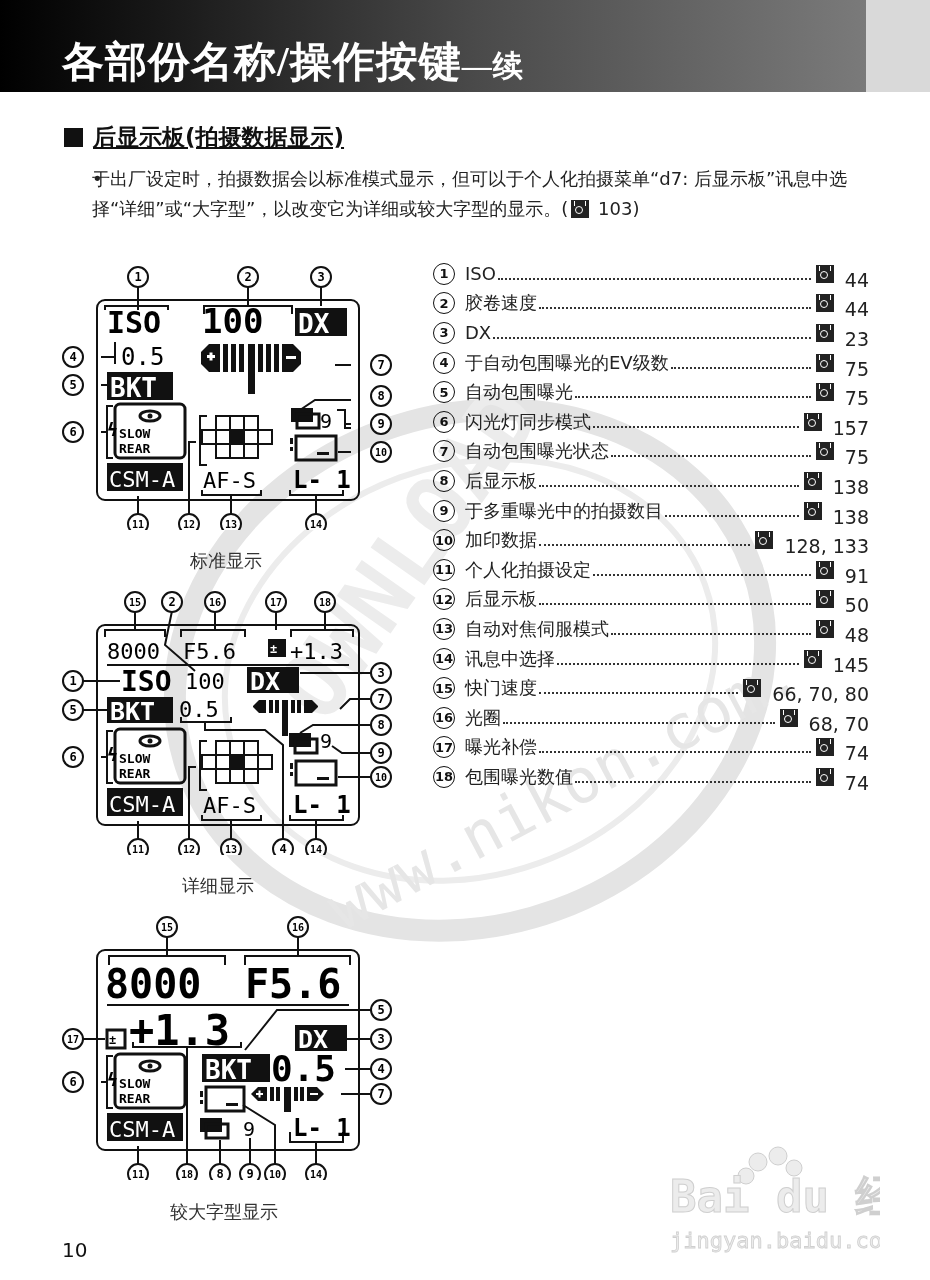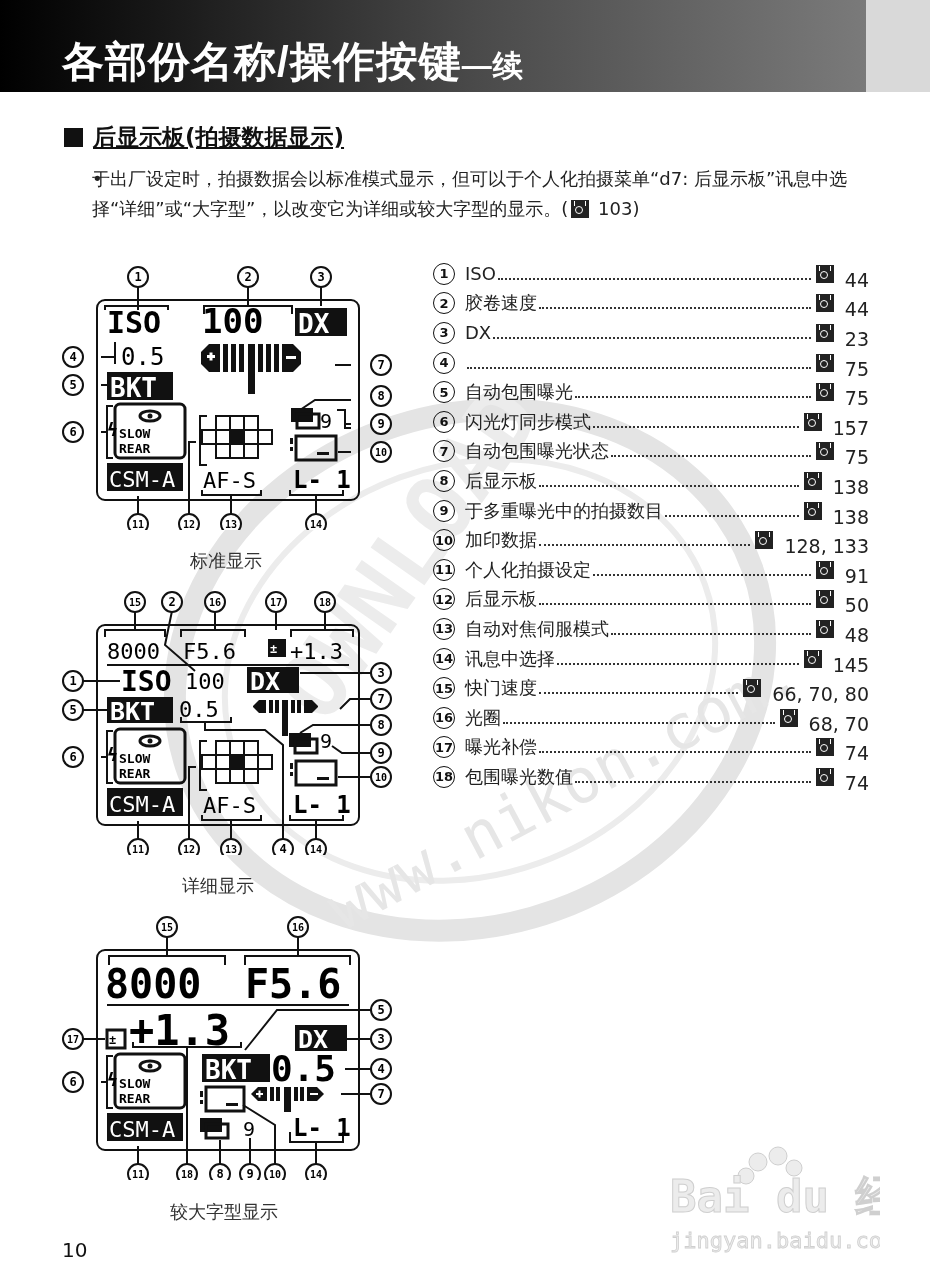--- a/index.html
+++ b/index.html
@@ -2,21 +2,21 @@
 <html><head>
 <meta charset="utf-8">
 <style>
   html,body{margin:0;padding:0;}
   body{width:930px;height:1280px;position:relative;background:#ffffff;overflow:hidden;
        font-family:"DejaVu Sans","Liberation Sans",sans-serif;color:#111;}
   .header{position:absolute;left:0;top:0;width:866px;height:92px;
           background:linear-gradient(to right,#000000 0%,#1a1a1a 20%,#4a4a4a 55%,#7a7a7a 100%);}
   .header-strip{position:absolute;left:866px;top:0;width:64px;height:92px;background:#d9d9d9;}
   .header-title{position:absolute;left:62px;top:34px;color:#fff;font-weight:bold;font-size:42px;
-                letter-spacing:1px;font-family:Liberation Sans, sans-serif;white-space:nowrap;}
+                letter-spacing:1px;font-family:Liberation Serif, serif;white-space:nowrap;}
   .header-title .suffix{font-size:30px;}
   .watermark{position:absolute;left:150px;top:390px;width:640px;height:560px;pointer-events:none;}
   .sec-title{position:absolute;left:64px;top:122px;font-size:23px;font-weight:bold;white-space:nowrap;text-decoration:underline;}
   .sec-title .sq{display:inline-block;width:19px;height:19px;background:#111;margin-right:10px;vertical-align:-2px;}
   .intro{position:absolute;left:92px;top:164px;width:760px;font-size:18px;line-height:30px;color:#222;}
   .intro .bullet{position:absolute;left:0;top:0;}
   .intro .txt{display:block;}
   .ref-icon{display:inline-block;width:18px;height:18px;background:#222;vertical-align:-3px;position:relative;margin:0 3px;}
   .ref-icon:after{content:"";position:absolute;left:4px;top:6px;width:8px;height:8px;border-radius:50%;border:1.5px solid #fff;box-sizing:border-box;}
   .ref-icon:before{content:"";position:absolute;left:3px;top:1px;width:12px;height:5px;border-left:1.5px solid #fff;border-right:1.5px solid #fff;box-sizing:border-box;transform:skewX(0deg);}
@@ -71,20 +71,21 @@
     </div>
     <div class="legend-row">
       <span class="legend-num">3</span>
       <span class="legend-label">DX</span>
       <span class="legend-dots"></span>
       <span class="ref-icon"></span>
       <span class="legend-page">23</span>
     </div>
     <div class="legend-row">
       <span class="legend-num">4</span>
+      <span class="legend-label">于自动包围曝光的EV级数</span>
       <span class="legend-dots"></span>
       <span class="ref-icon"></span>
       <span class="legend-page">75</span>
     </div>
     <div class="legend-row">
       <span class="legend-num">5</span>
       <span class="legend-label">自动包围曝光</span>
       <span class="legend-dots"></span>
       <span class="ref-icon"></span>
       <span class="legend-page">75</span>

